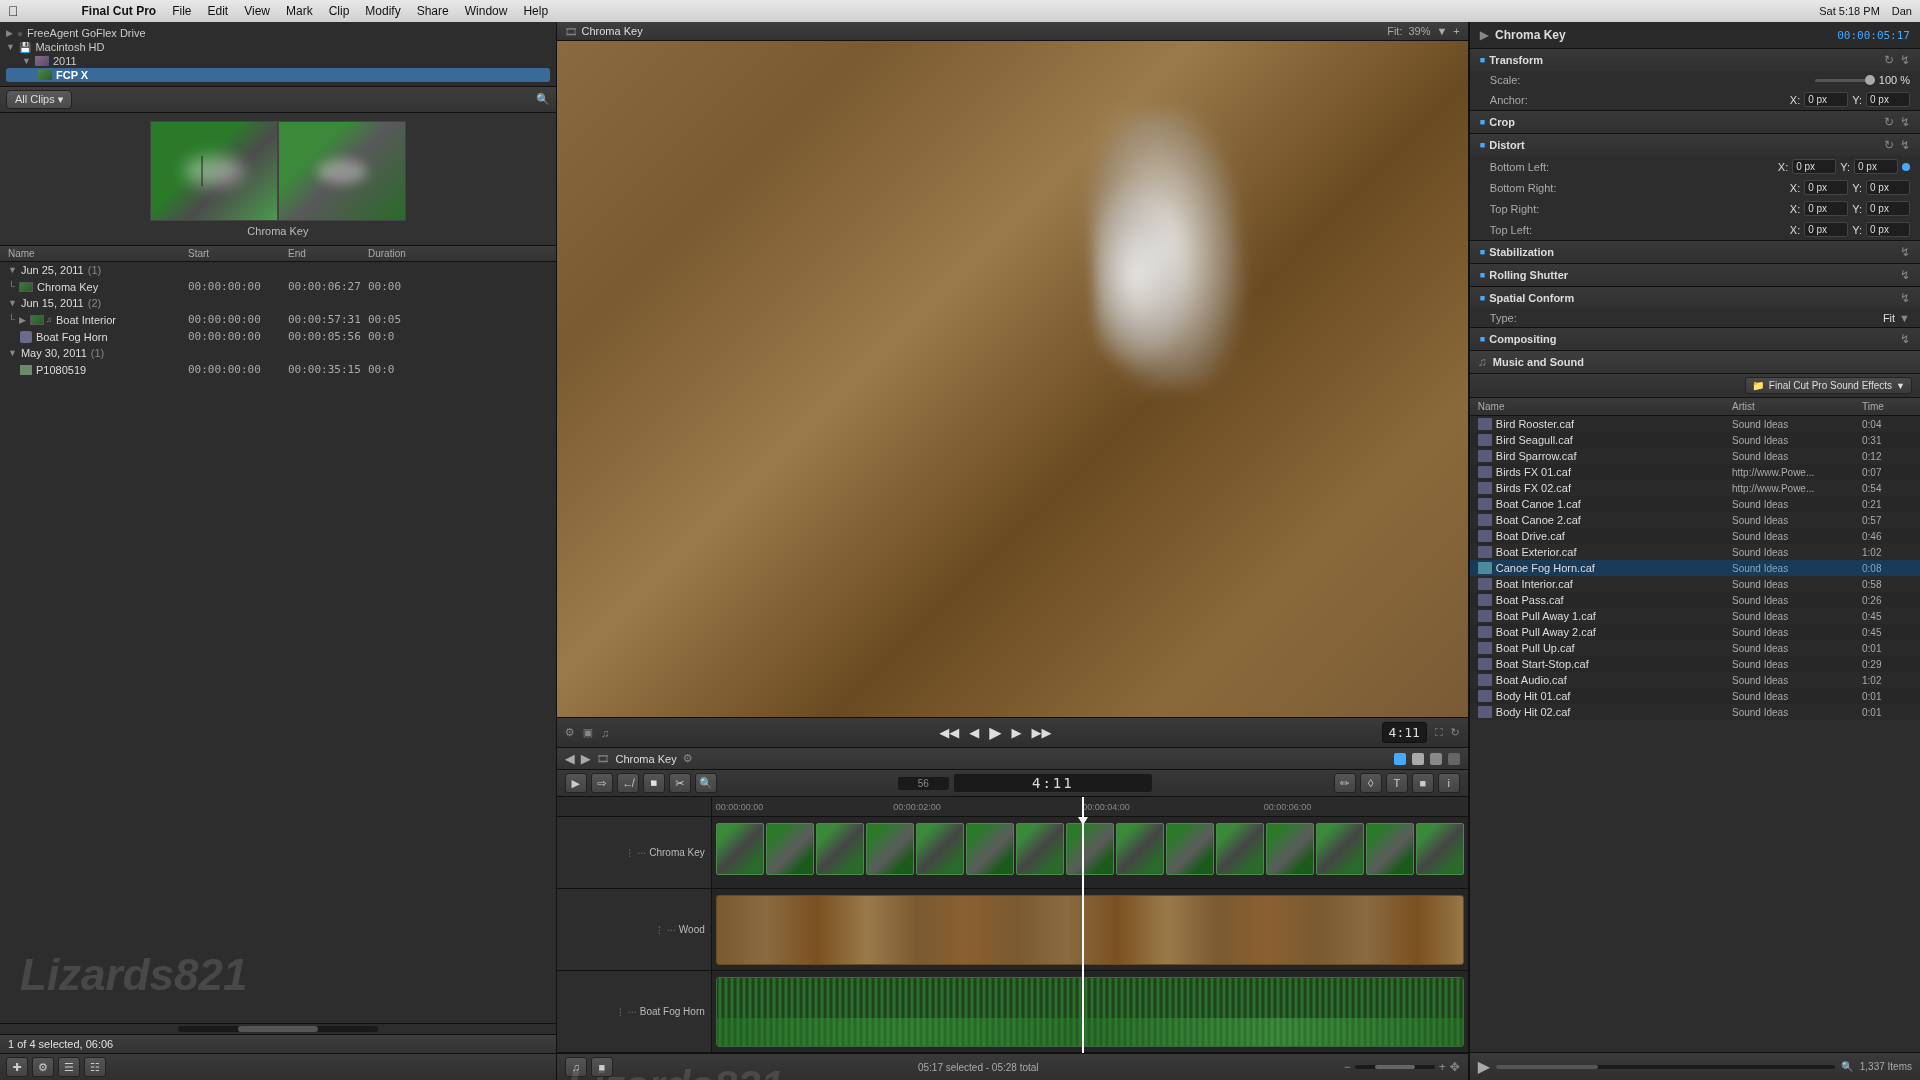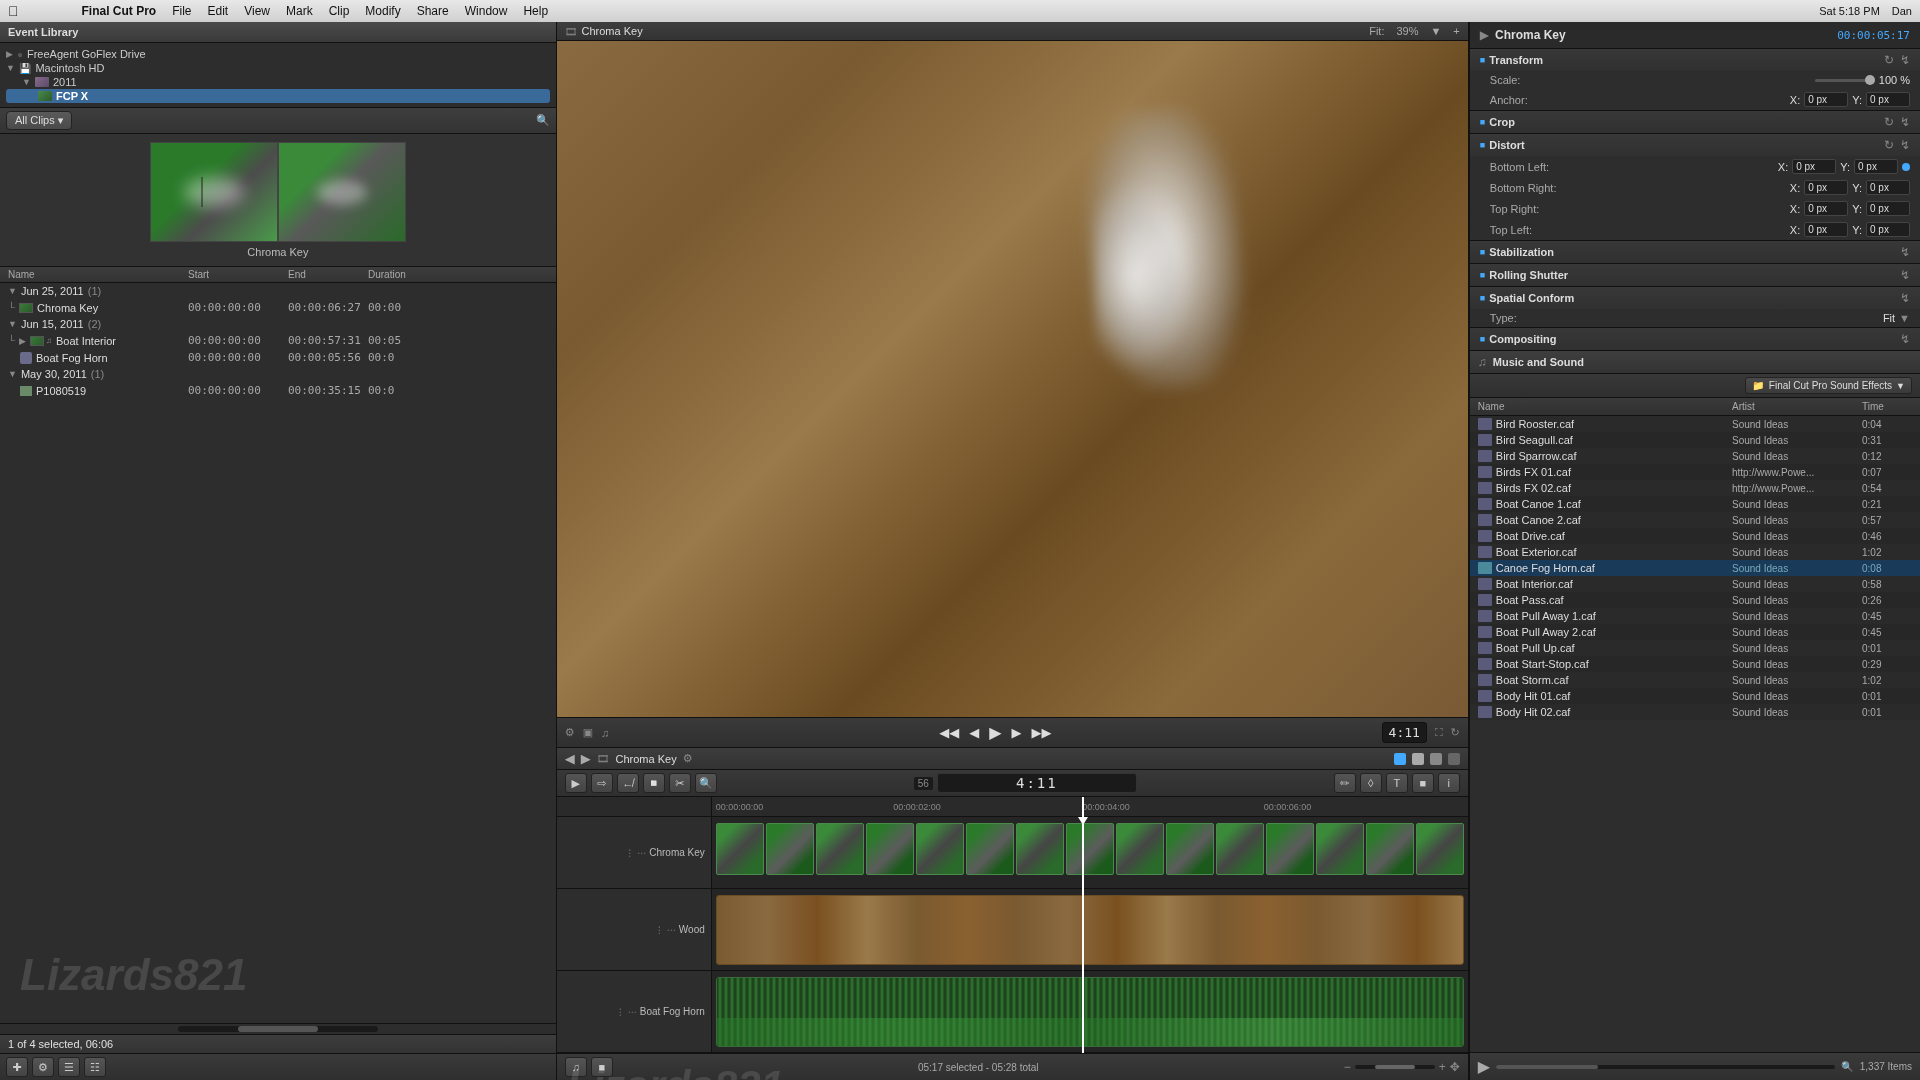--- a/index.html
+++ b/index.html
@@ -50,21 +50,21 @@
 
     
     .left-status { background: linear-gradient(to bottom, #3d3d3d, #333); border-top: 1px solid #111; padding: 3px 8px; display: flex; align-items: center; justify-content: space-between; }
     .left-toolbar-bottom { background: linear-gradient(to bottom, #3a3a3a, #2f2f2f); border-top: 1px solid #111; padding: 3px 6px; display: flex; align-items: center; gap: 4px; }
     .icon-btn { width: 22px; height: 20px; background: linear-gradient(to bottom, #555, #444); border: 1px solid #222; border-radius: 3px; cursor: pointer; display: flex; align-items: center; justify-content: center; color: #ccc; font-size: 11px; }
 
     
     .center-panel { flex: 1; background: #1e1e1e; display: flex; flex-direction: column; border-right: 1px solid #111; }
     .preview-header { background: linear-gradient(to bottom, #3e3e3e, #333); border-bottom: 1px solid #111; padding: 3px 8px; display: flex; align-items: center; justify-content: space-between; }
     .preview-title { font-size: 11px; color: #ddd; display: flex; align-items: center; gap: 4px; }
-    .preview-controls-right { display: flex; align-items: center; gap: 12px; font-size: 11px; color: #aaa; }
+    .preview-controls-right { display: flex; align-items: center; gap: 6px; font-size: 11px; color: #aaa; }
     .preview-area { flex: 1; background: #4a3a2a; display: flex; align-items: center; justify-content: center; position: relative; overflow: hidden; }
     .wood-bg { width: 100%; height: 100%; background: linear-gradient(135deg, #8a6a40 0%, #7a5a30 20%, #9a7a4a 40%, #6a4a20 60%, #8a6a3a 80%, #7a5a35 100%); position: relative; }
     .smoke-effect { position: absolute; right: 25%; top: 10%; width: 150px; height: 280px; background: radial-gradient(ellipse at center, rgba(255,255,255,0.9) 0%, rgba(220,220,220,0.7) 30%, rgba(180,180,180,0.4) 60%, transparent 80%); filter: blur(8px); transform: rotate(-5deg); }
     .smoke-effect2 { position: absolute; right: 30%; top: 20%; width: 100px; height: 200px; background: radial-gradient(ellipse at 40% 50%, rgba(240,240,240,0.8) 0%, rgba(200,200,200,0.5) 40%, transparent 70%); filter: blur(6px); }
     .preview-controls { background: linear-gradient(to bottom, #3a3a3a, #2f2f2f); border-top: 1px solid #111; padding: 4px 8px; display: flex; align-items: center; justify-content: center; gap: 8px; }
     .transport-btn { color: #ddd; cursor: pointer; font-size: 16px; }
     .transport-btn-sm { color: #ddd; cursor: pointer; font-size: 13px; }
     .timecode-display { background: #1a1a1a; border: 1px solid #111; padding: 2px 6px; font-family: monospace; font-size: 13px; color: #ddd; border-radius: 3px; }
 
     
@@ -141,23 +141,20 @@
   </div>
 </div>
 
 <div class="app-container">
 
   <div class="main-row">
 
     <div class="left-panel">
       <div class="left-panel-top">
 
-        <div class="panel-header">
-          <span class="panel-header-title">Event Library</span>
-        </div>
 
         <div style="padding: 4px 6px; background: #2d2d2d; border-bottom: 1px solid #111; flex-shrink: 0;">
           <div style="display: flex; align-items: center; gap: 4px; padding: 1px 0;">
             <span style="font-size: 9px; color: #888;">▶</span>
             <span style="font-size: 10px; color: #555;">●</span>
             <span style="font-size: 11px; color: #ccc;">FreeAgent GoFlex Drive</span>
           </div>
           <div style="display: flex; align-items: center; gap: 4px; padding: 1px 0;">
             <span style="font-size: 9px; color: #888;">▼</span>
             <span style="font-size: 10px; color: #888;">💾</span>
@@ -335,21 +332,21 @@
 
         <div style="background: linear-gradient(to bottom, #383838, #2f2f2f); border-bottom: 1px solid #111; padding: 3px 8px; display: flex; align-items: center; gap: 4px;">
           <span class="icon-btn">▶</span>
           <span class="icon-btn">⇨</span>
           <span class="icon-btn">↚</span>
           <span class="icon-btn">◽</span>
           <span class="icon-btn">✂</span>
           <span class="icon-btn">🔍</span>
           <div style="flex: 1; text-align: center;">
             <div style="display: inline-flex; align-items: center; gap: 4px;">
-              <span style="font-size: 10px; color: #888; background: #1a1a1a; padding: 1px 4px; border-radius: 2px;">56</span>
+              <span style="font-size: 10px; color: #888; background: #1a1a1a; padding: 1px 20px; border-radius: 2px;">56</span>
               <div style="width: 200px; height: 20px; background: #1a1a1a; border: 1px solid #333; border-radius: 3px; display: flex; align-items: center; justify-content: center;">
                 <span style="font-size: 14px; font-family: monospace; color: #ddd; letter-spacing: 2px;">4:11</span>
               </div>
             </div>
           </div>
           <span class="icon-btn">✏</span>
           <span class="icon-btn">◊</span>
           <span class="icon-btn">T</span>
           <span class="icon-btn">■</span>
           <span class="icon-btn">i</span>
@@ -752,21 +749,21 @@
             <div class="sound-name">
                 <span class="sound-icon"></span>
                 <span>Boat Start-Stop.caf</span>
               </div>
             <span class="sound-artist">Sound  Ideas</span>
             <span class="sound-time">0:29</span>
           </div>
           <div class="sound-item">
             <div class="sound-name">
                 <span class="sound-icon"></span>
-                <span>Boat Storm.caf</span>
+                <span>Boat Audio.caf</span>
               </div>
             <span class="sound-artist">Sound  Ideas</span>
             <span class="sound-time">1:02</span>
           </div>
           <div class="sound-item">
             <div class="sound-name">
                 <span class="sound-icon"></span>
                 <span>Body Hit 01.caf</span>
               </div>
             <span class="sound-artist">Sound  Ideas</span>

